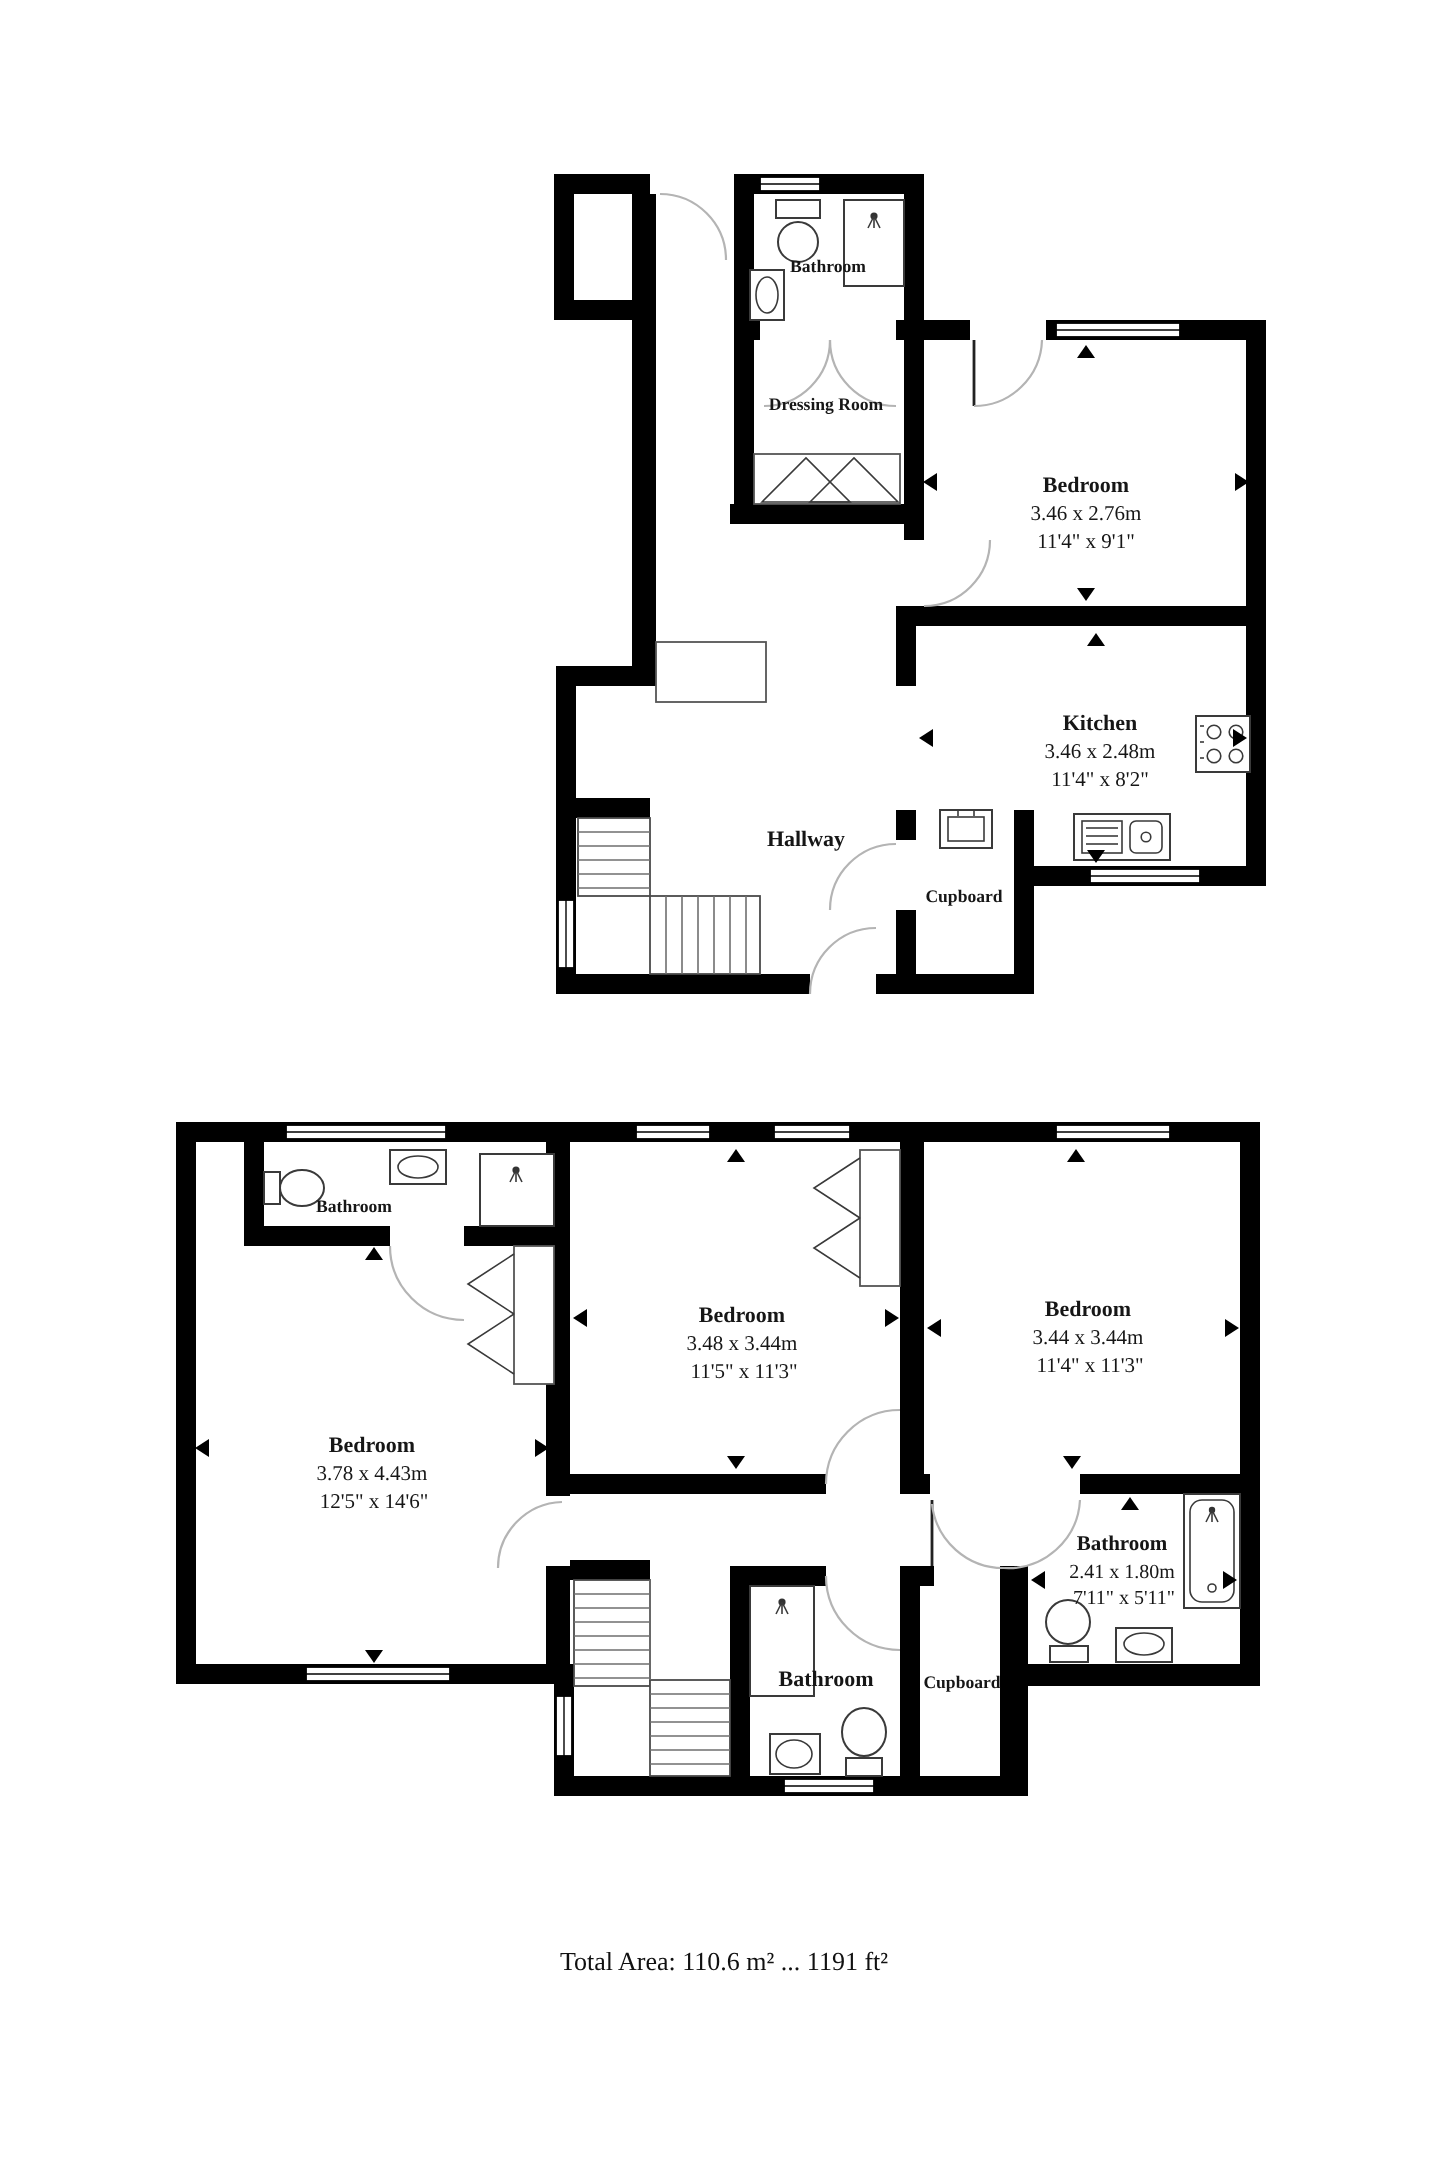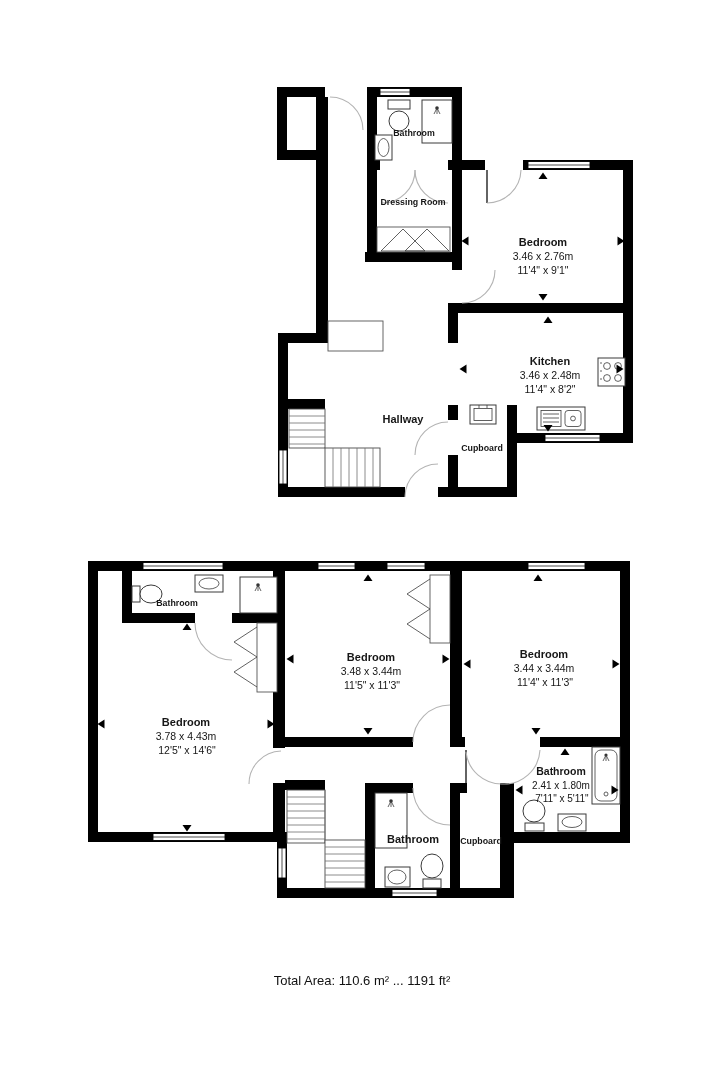--- a/index.html
+++ b/index.html
@@ -1,17 +1,17 @@
 <!DOCTYPE html>
 <html><head>
 <meta charset="utf-8">
 <style>
   html,body{margin:0;padding:0;background:#ffffff;}
   .page{position:relative;width:724px;height:1080px;background:#fff;overflow:hidden;
-        font-family:Liberation Sans, sans-serif;}
+        font-family:Liberation Serif, serif;}
   svg{display:block;}
   .wall{fill:#000;}
   .win{fill:#fff;stroke:#000;stroke-width:0.9;}
   .winline{stroke:#000;stroke-width:0.7;}
   .door{fill:none;stroke:#b4b4b4;stroke-width:1.1;}
   .panel{stroke:#222;stroke-width:1.4;}
   .fix{fill:#fff;stroke:#3a3a3a;stroke-width:1;}
   .fix2{fill:none;stroke:#3a3a3a;stroke-width:0.8;}
   .fixfill{fill:#333;}
   .stair{fill:#fff;stroke:#4a4a4a;stroke-width:0.9;}

